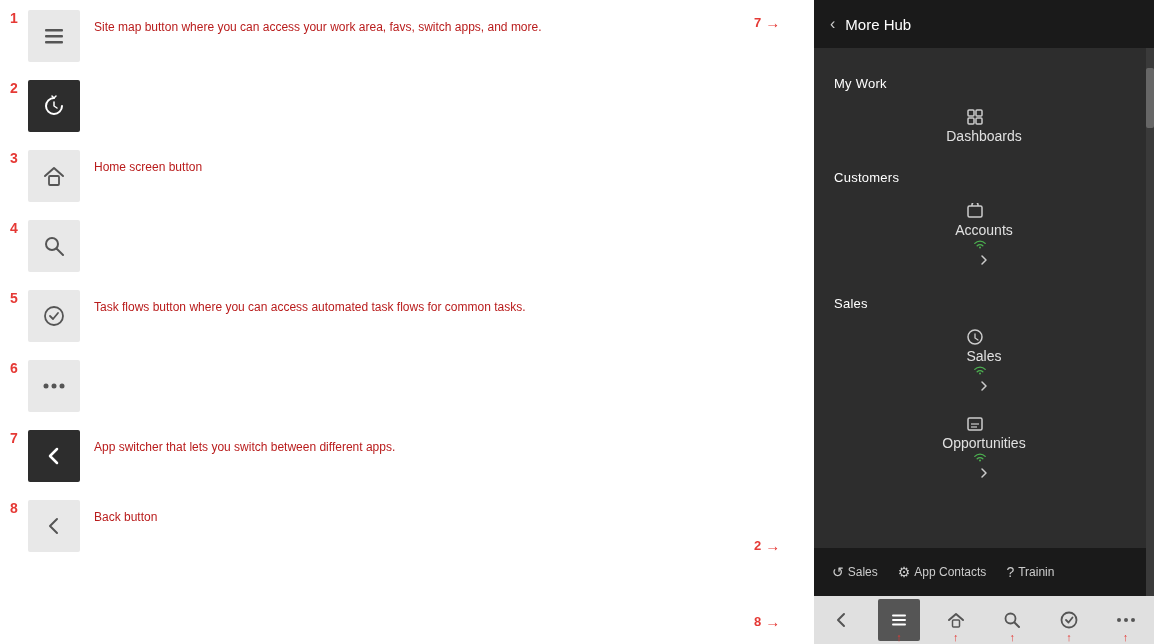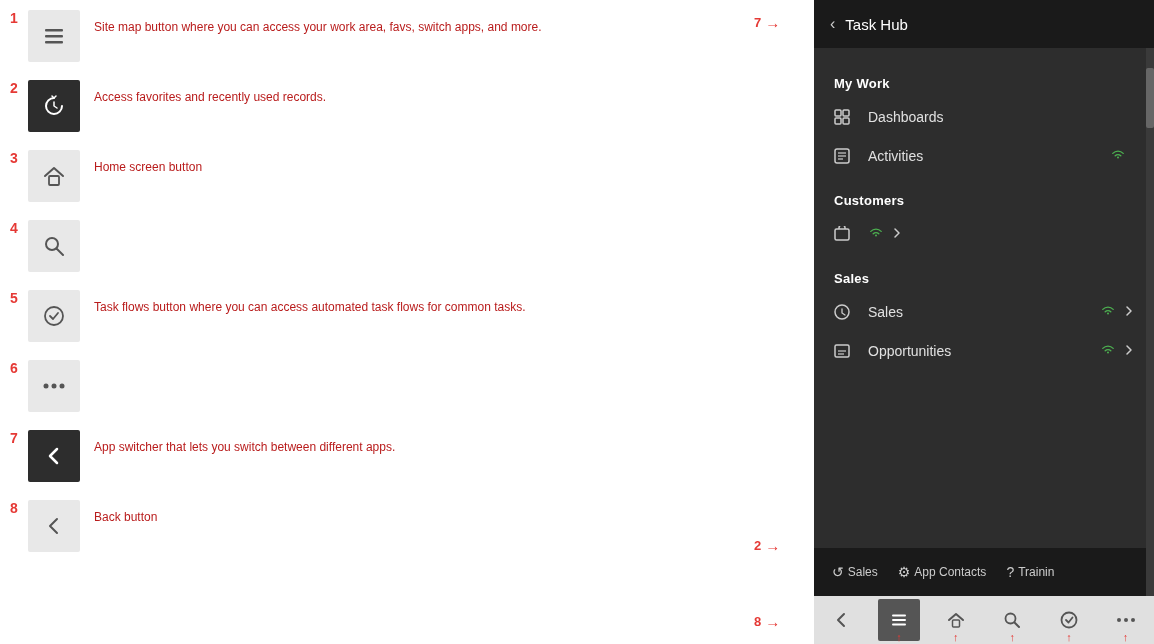--- a/index.html
+++ b/index.html
@@ -84,34 +84,35 @@
 
     
     .hub-nav {
       flex: 1;
       overflow-y: auto;
       padding: 12px 0;
     }
 
     .nav-section-title {
       font-size: 13px;
-      font-weight: 700;
+      font-weight: 400;
       color: #fff;
       padding: 16px 20px 8px 20px;
       letter-spacing: 0.02em;
     }
 
     .nav-item {
       display: flex;
-      align-items: flex-start;
+      align-items: center;
       padding: 10px 20px;
       color: #ccc;
       cursor: pointer;
       font-size: 14px;
       position: relative;
+      flex-direction: column;
     }
 
     .nav-item-icon {
       width: 22px;
       margin-right: 12px;
       font-size: 15px;
       color: #ccc;
       flex-shrink: 0;
     }
 
@@ -229,21 +230,20 @@
     </div>
     <div class="item-row">
       <div class="num-label">2</div>
       <div class="item-icon-box dark-bg">
         <svg width="24" height="24" viewBox="0 0 24 24" fill="none">
           <path d="M12 4C7.58 4 4 7.58 4 12s3.58 8 8 8 8-3.58 8-8" stroke="#fff" stroke-width="2" stroke-linecap="round"></path>
           <path d="M12 4l-2-2M12 4l2-2" stroke="#fff" stroke-width="1.5" stroke-linecap="round"></path>
           <path d="M12 8v4l3 2" stroke="#fff" stroke-width="1.5" stroke-linecap="round" stroke-linejoin="round"></path>
         </svg>
       </div>
-      <div class="item-desc">Access favorites and recently used records.</div>
     </div>
     <div class="item-row">
       <div class="num-label">3</div>
       <div class="item-icon-box">
         <svg width="22" height="22" viewBox="0 0 22 22" fill="none">
           <path d="M2 11L11 3l9 8" stroke="#555" stroke-width="2" stroke-linecap="round" stroke-linejoin="round"></path>
           <rect x="6" y="11" width="10" height="9" rx="1" stroke="#555" stroke-width="1.8"></rect>
         </svg>
       </div>
       <div class="item-desc">Home screen button</div>
@@ -299,54 +299,41 @@
 
 <div class="right-panel">
 
   <div style="position:absolute; left:-60px; top:14px; display:flex; align-items:center; gap:4px; color:#e53935; font-weight:700; font-size:13px; z-index:10; pointer-events:none;">
     <span>7</span>
     <span style="font-size:15px;">→</span>
   </div>
 
   <div class="hub-header">
     <span class="hub-header-back">‹</span>
-    <span>Task Hub</span>
+    <span>More Hub</span>
   </div>
 
   <div class="hub-nav" id="hub-nav">
   <div class="nav-section-title">My Work</div>
       <div class="nav-item">
         <div class="nav-item-icon"><svg width="16" height="16" viewBox="0 0 16 16" fill="none">
             <rect x="1" y="1" width="6" height="6" rx="1" stroke="#ccc" stroke-width="1.5"></rect>
             <rect x="9" y="1" width="6" height="6" rx="1" stroke="#ccc" stroke-width="1.5"></rect>
             <rect x="1" y="9" width="6" height="6" rx="1" stroke="#ccc" stroke-width="1.5"></rect>
             <rect x="9" y="9" width="6" height="6" rx="1" stroke="#ccc" stroke-width="1.5"></rect>
           </svg></div>
         <div class="nav-item-label">Dashboards</div>
       </div>
-      <div class="nav-item">
-        <div class="nav-item-icon"><svg width="16" height="16" viewBox="0 0 16 16" fill="none">
-            <rect x="1" y="1" width="14" height="14" rx="2" stroke="#ccc" stroke-width="1.5"></rect>
-            <line x1="4" y1="5" x2="12" y2="5" stroke="#ccc" stroke-width="1.2"></line>
-            <line x1="4" y1="8" x2="12" y2="8" stroke="#ccc" stroke-width="1.2"></line>
-            <line x1="4" y1="11" x2="9" y2="11" stroke="#ccc" stroke-width="1.2"></line>
-          </svg></div>
-        <div class="nav-item-label">Activities</div>
-        <div class="nav-item-wifi"><svg width="16" height="12" viewBox="0 0 16 12" fill="none">
-            <path d="M8 10.5a1 1 0 100-2 1 1 0 000 2z" fill="#4CAF50"></path>
-            <path d="M5.2 7.8a4 4 0 015.6 0" stroke="#4CAF50" stroke-width="1.4" stroke-linecap="round"></path>
-            <path d="M2.8 5.4a7 7 0 0110.4 0" stroke="#4CAF50" stroke-width="1.3" stroke-linecap="round"></path>
-          </svg></div>
-      </div>
       <div class="nav-section-title">Customers</div>
       <div class="nav-item">
         <div class="nav-item-icon"><svg width="16" height="16" viewBox="0 0 16 16" fill="none">
             <rect x="1" y="3" width="14" height="11" rx="1.5" stroke="#ccc" stroke-width="1.5"></rect>
             <path d="M5 3V2a3 3 0 016 0v1" stroke="#ccc" stroke-width="1.5"></path>
           </svg></div>
+        <div class="nav-item-label">Accounts</div>
         <div class="nav-item-wifi"><svg width="16" height="12" viewBox="0 0 16 12" fill="none">
             <path d="M8 10.5a1 1 0 100-2 1 1 0 000 2z" fill="#4CAF50"></path>
             <path d="M5.2 7.8a4 4 0 015.6 0" stroke="#4CAF50" stroke-width="1.4" stroke-linecap="round"></path>
             <path d="M2.8 5.4a7 7 0 0110.4 0" stroke="#4CAF50" stroke-width="1.3" stroke-linecap="round"></path>
           </svg></div>
         <div class="nav-item-chevron"><svg width="10" height="14" viewBox="0 0 10 14" fill="none">
             <path d="M3 3l4 4-4 4" stroke="#ccc" stroke-width="1.5" stroke-linecap="round" stroke-linejoin="round"></path>
           </svg></div>
       </div>
       <div class="nav-section-title">Sales</div>

